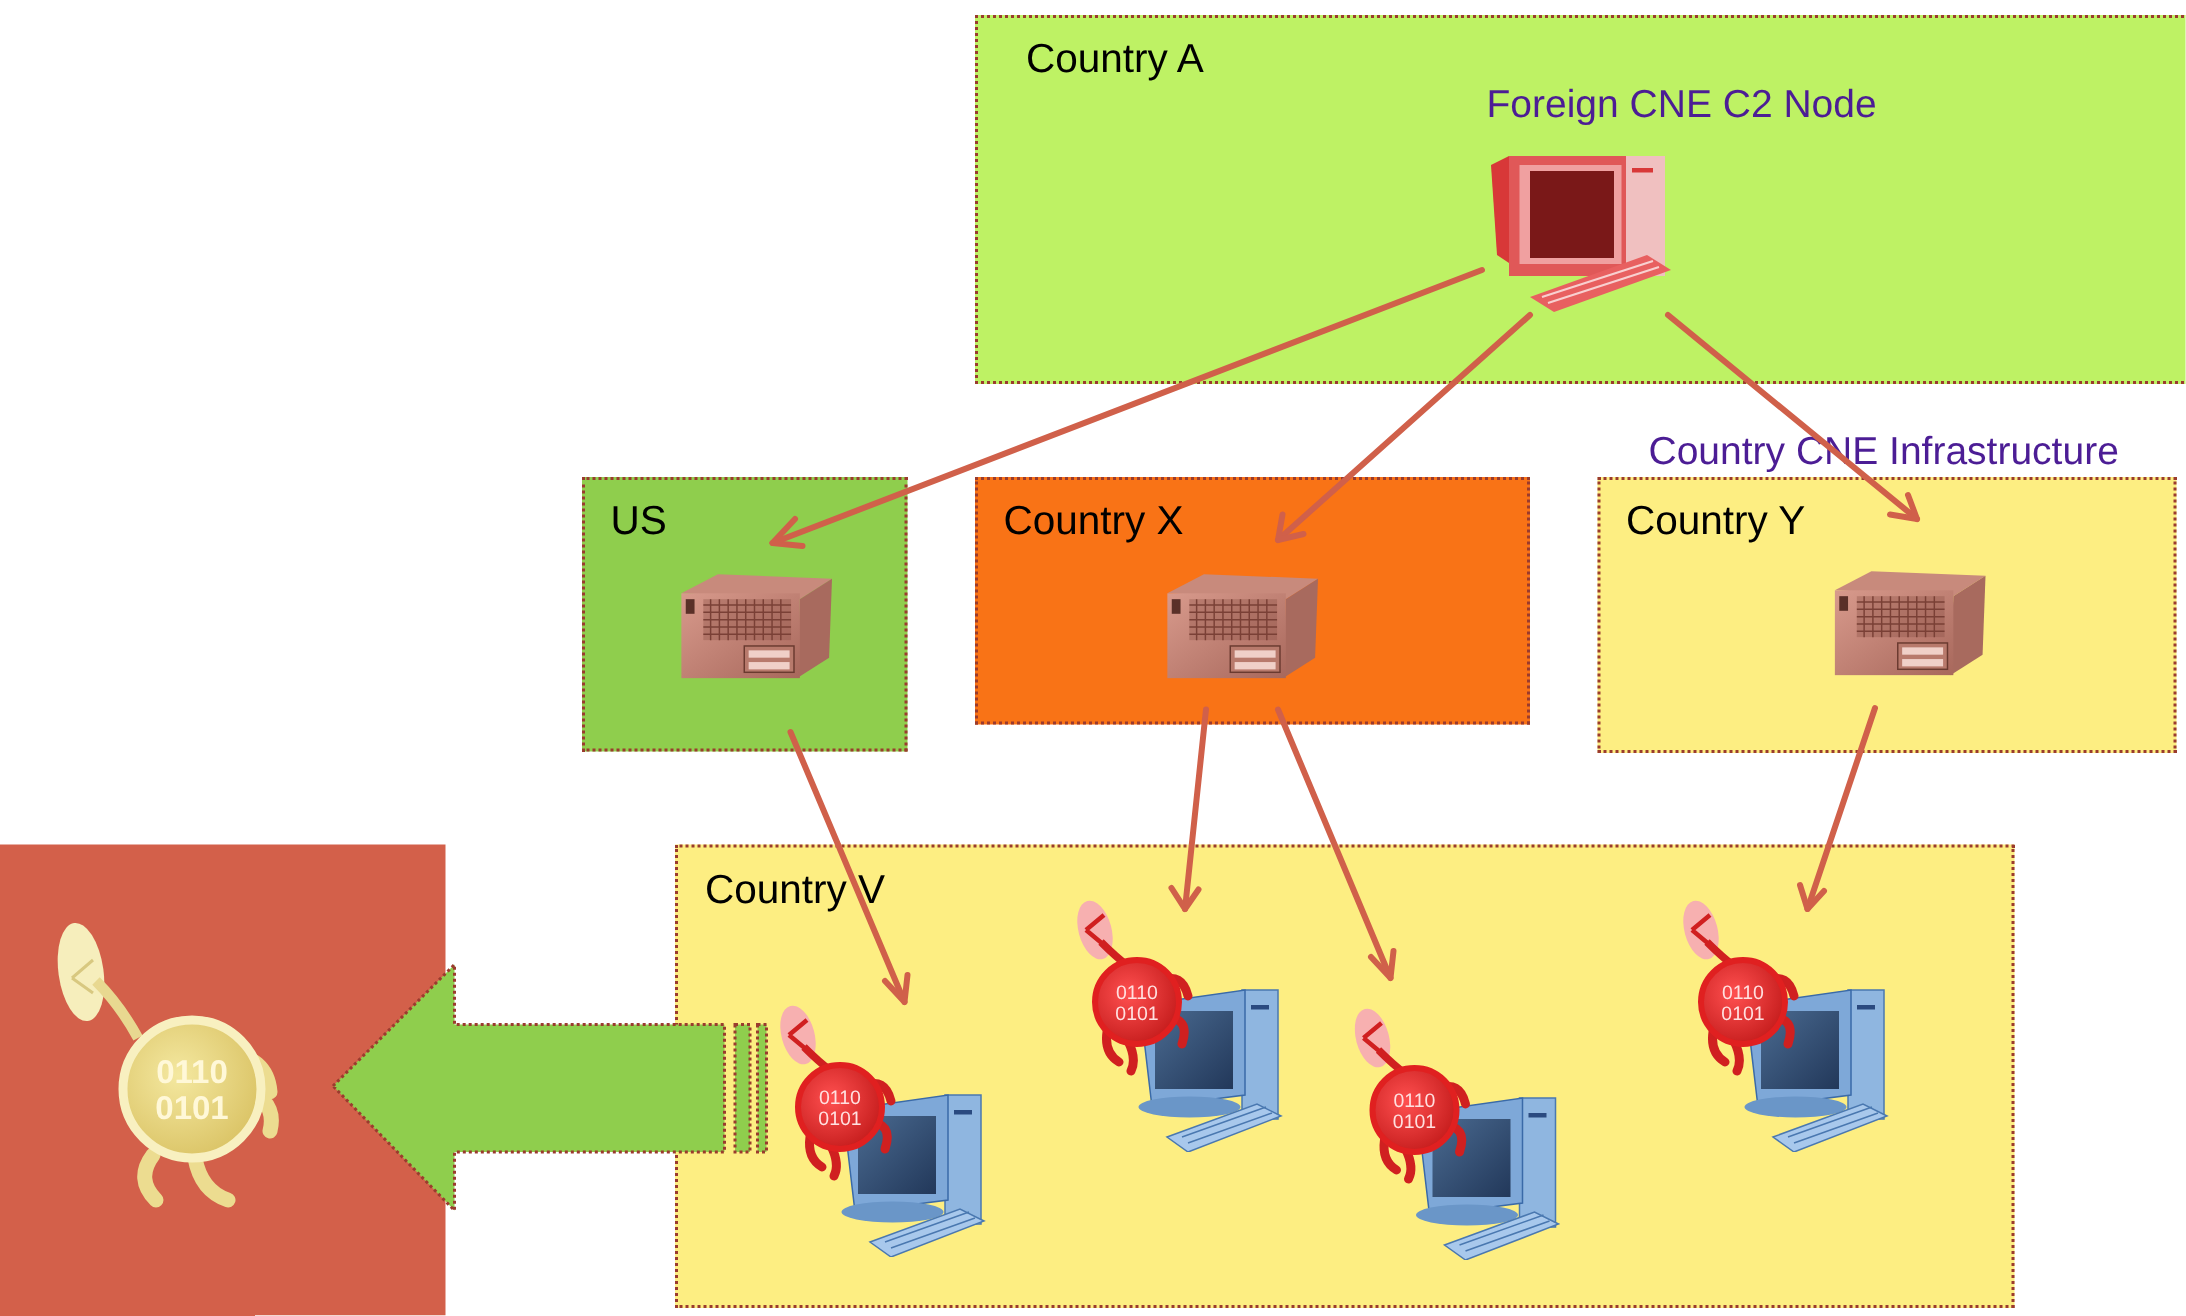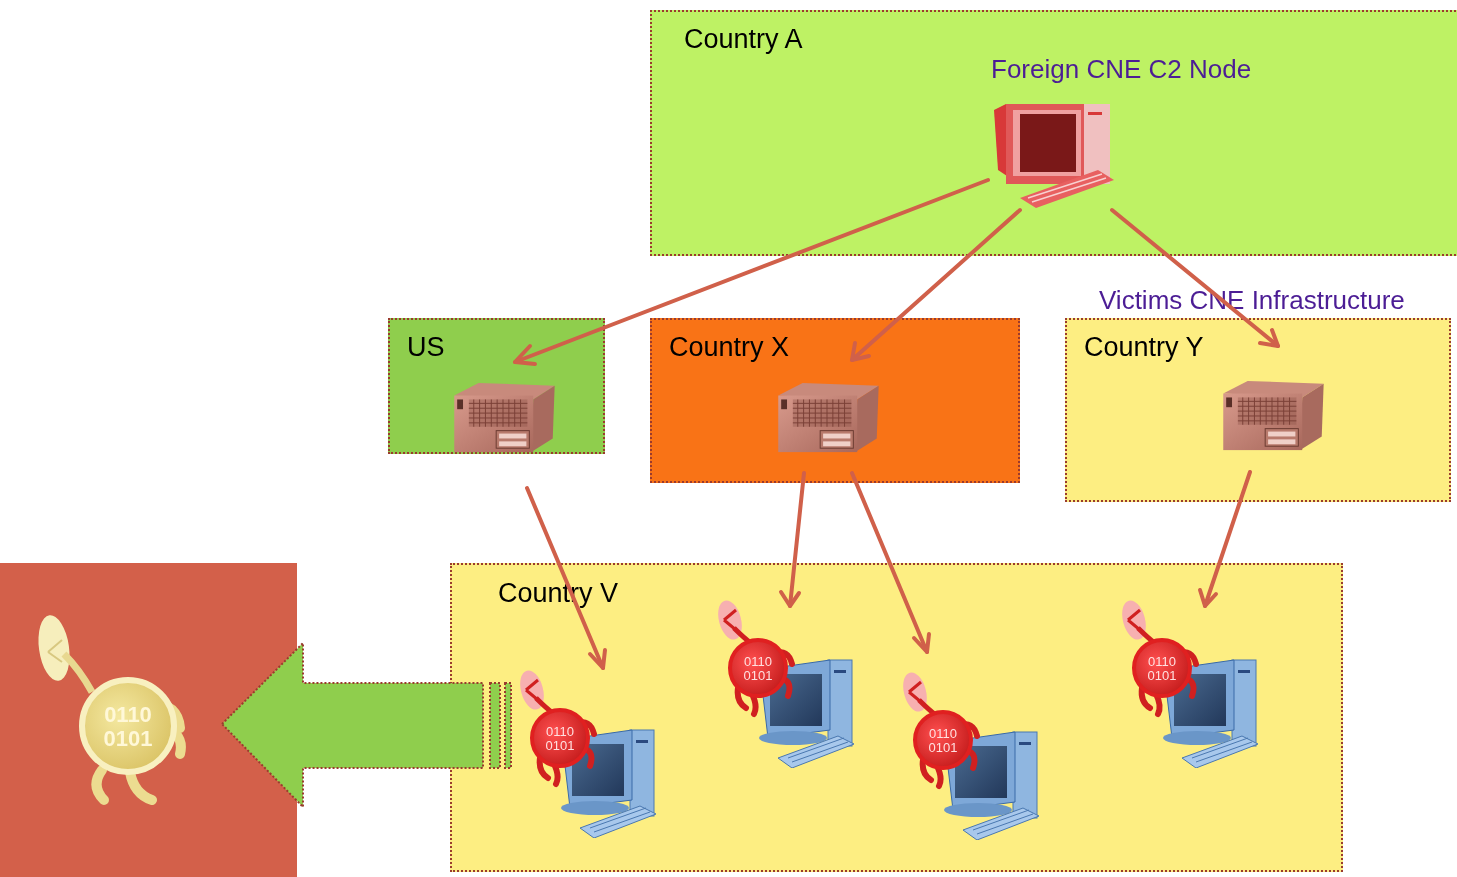--- a/index.html
+++ b/index.html
@@ -2,21 +2,21 @@
 <html><head>
 <meta charset="utf-8">
 <style>
   html, body { margin: 0; padding: 0; background: #ffffff; }
   body { width: 1457px; height: 877px; position: relative; overflow: hidden;
          font-family: "Liberation Sans", sans-serif; }
   .region { position: absolute; box-sizing: border-box; border: 2px dotted #9a3b2e; }
   .region-label { position: absolute; font-size: 27px; color: #000; }
   .bold-label { position: absolute; font-size: 26px; font-weight: normal; color: #4c1d95; white-space: nowrap; }
   #country-a { left: 650px; top: 10px; width: 858px; height: 246px; background: #bef264; }
-  #us { left: 388px; top: 318px; width: 217px; height: 136px; background: #8fce4d; }
+  #us { left: 388px; top: 318px; width: 217px; height: 183px; background: #8fce4d; }
   #country-x { left: 650px; top: 318px; width: 370px; height: 165px; background: #f97316; }
   #country-y { left: 1065px; top: 318px; width: 386px; height: 184px; background: #fdee82; padding-left: 48px; }
   #country-v { left: 450px; top: 563px; width: 893px; height: 309px; background: #fdee82; }
   #collector-panel { position: absolute; left: 0; top: 563px; width: 297px; height: 314px; background: #d3604a; }
   svg.overlay { position: absolute; left: 0; top: 0; }
 </style>
 </head>
 <body>
 
 <div class="region" id="country-a">
@@ -26,24 +26,24 @@
 
 <div class="region" id="us">
   <span class="region-label" style="left:17px;top:12px;">US</span>
 </div>
 <div class="region" id="country-x">
   <span class="region-label" style="left:17px;top:12px;">Country X</span>
 </div>
 <div class="region" id="country-y">
   <span class="region-label" style="left:17px;top:12px;">Country Y</span>
 </div>
-<span class="bold-label" style="left:1099px;top:285px;">Victims CNE Infrastructure</span>
+<span class="bold-label" style="left:1099px;top:285px;">Country CNE Infrastructure</span>
 
 <div class="region" id="country-v">
-  <span class="region-label" style="left:18px;top:13px;margin-left:28px;">Country V</span>
+  <span class="region-label" style="left:18px;top:13px;">Country V</span>
 </div>
 
 <div id="collector-panel"></div>
 
 <svg class="overlay" width="1457" height="877" viewBox="0 0 1457 877">
   <defs>
     <linearGradient id="gScreen" x1="0" y1="0" x2="1" y2="1">
       <stop offset="0" stop-color="#4a6a90"></stop>
         <stop offset="1" stop-color="#22385a"></stop>
     </linearGradient>

